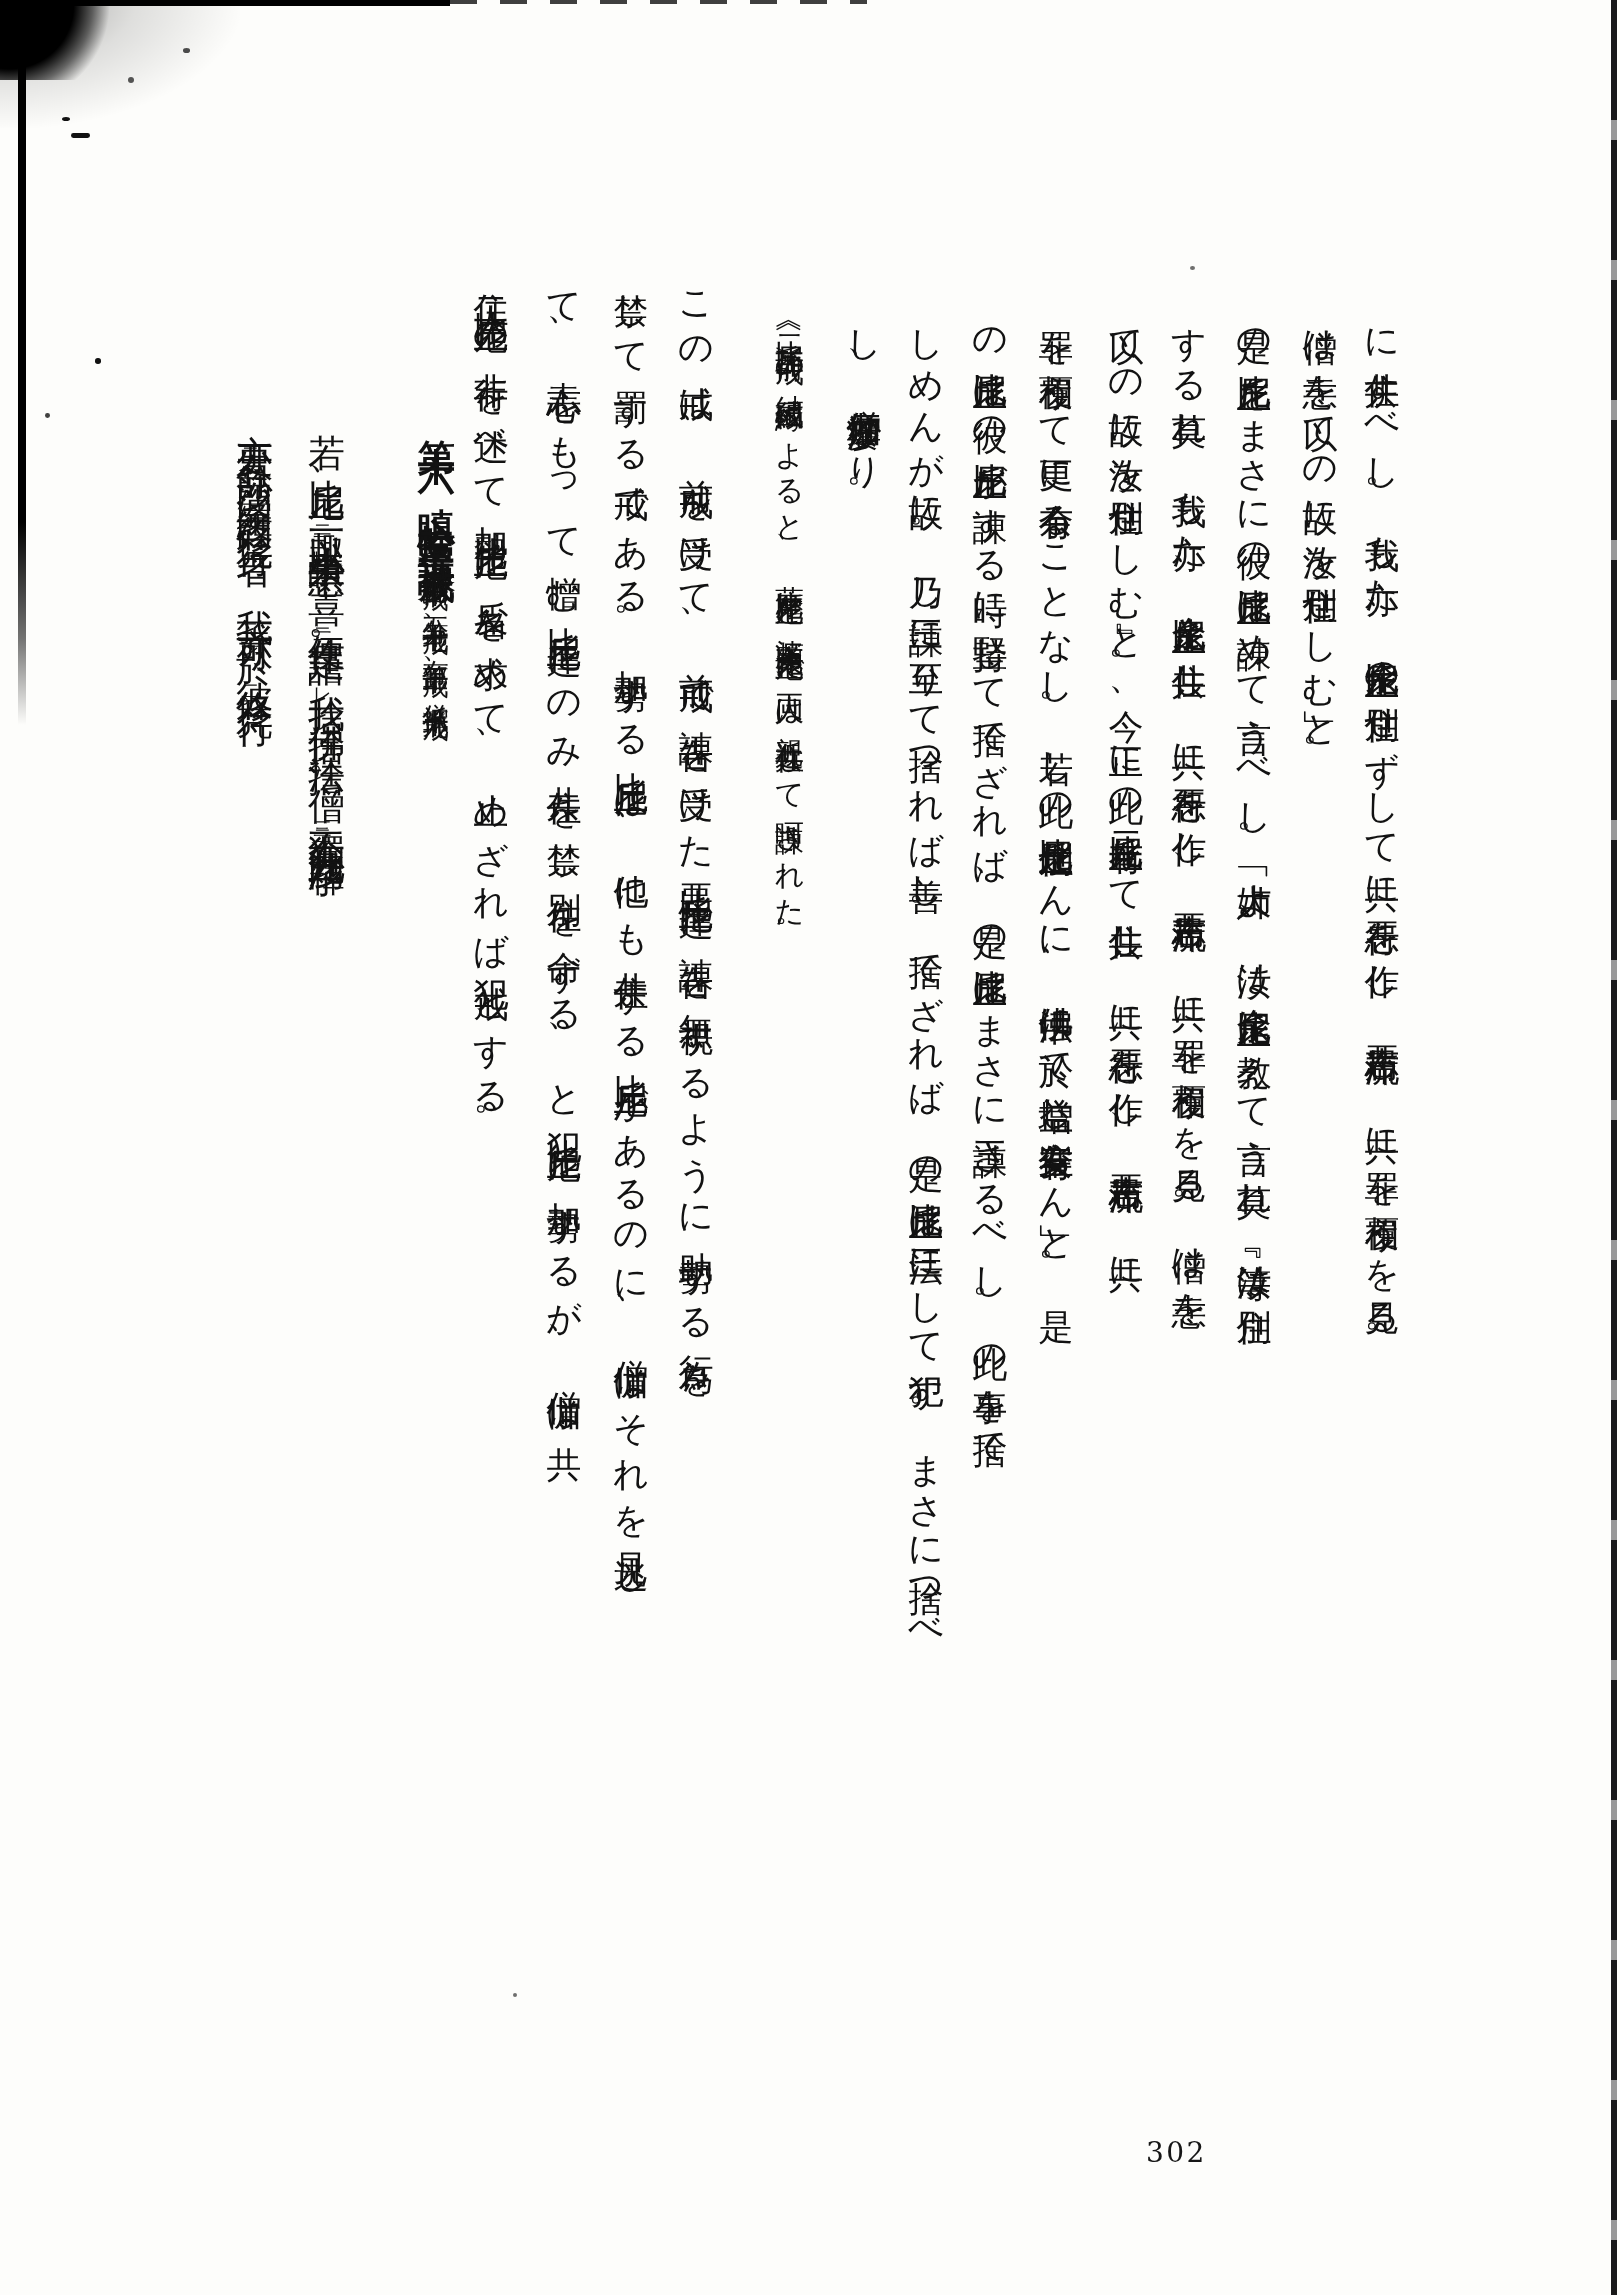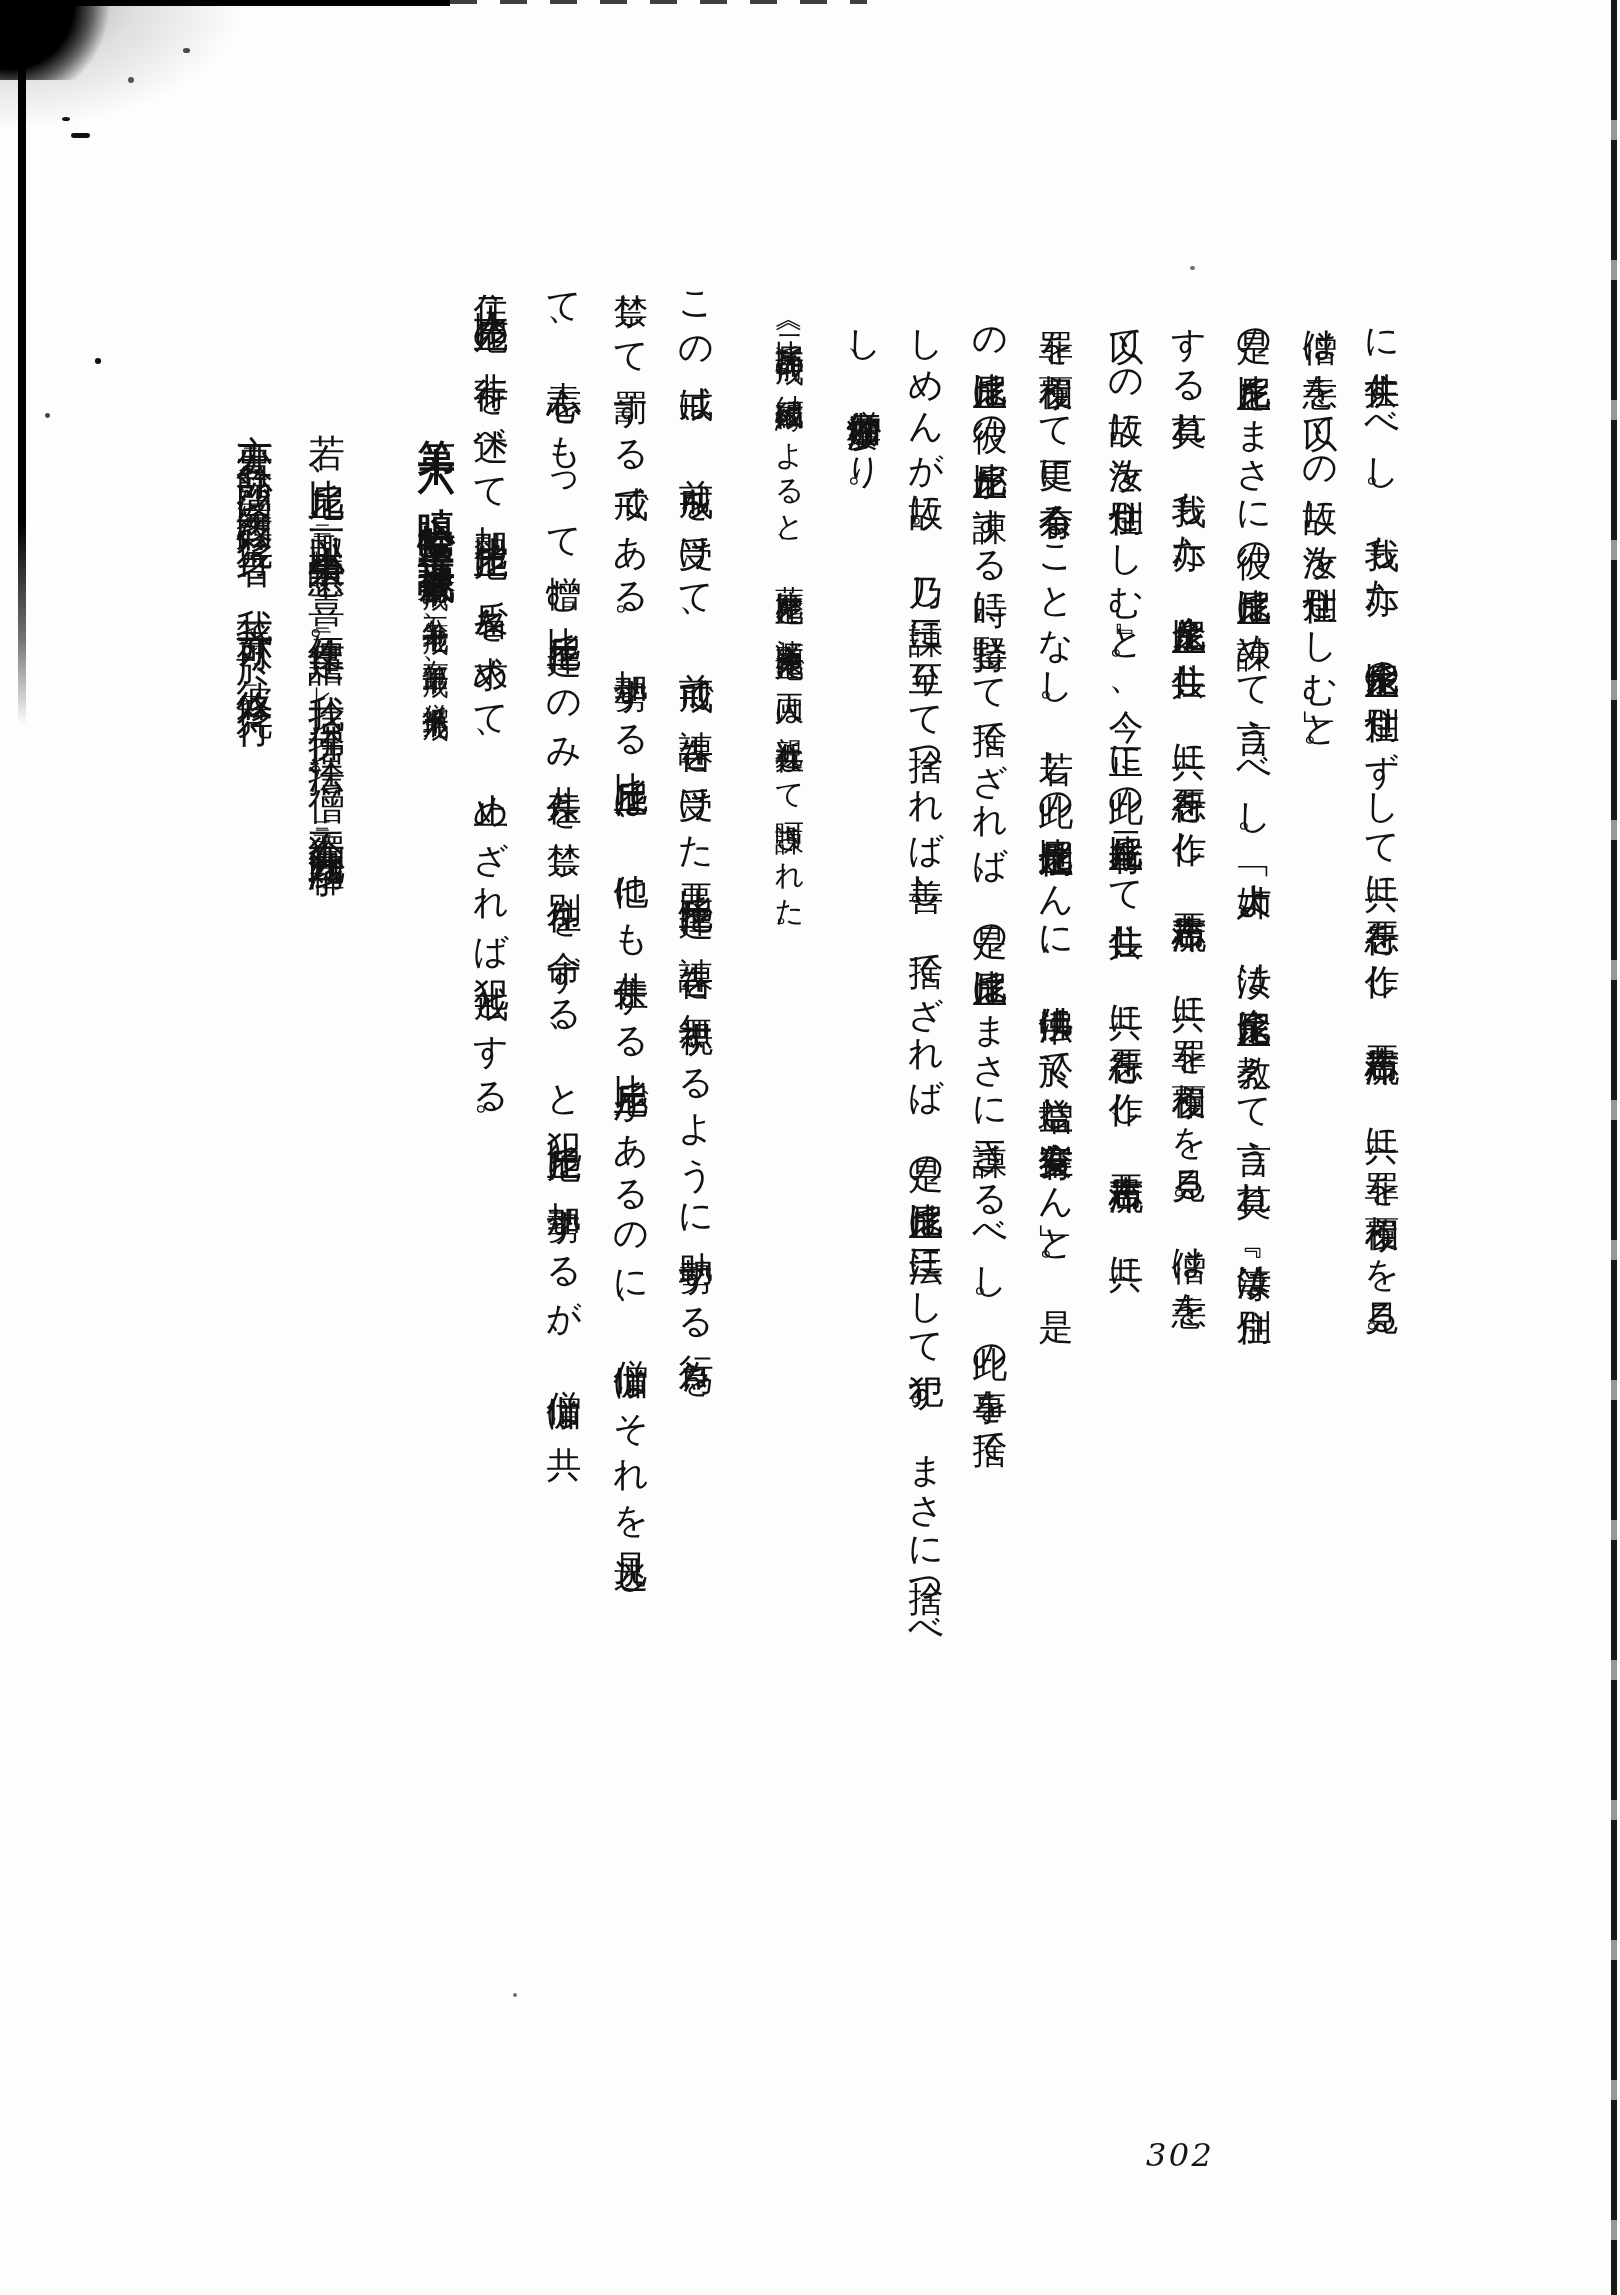--- a/index.html
+++ b/index.html
@@ -46,22 +46,21 @@
   .kaeri{
     font-size:18.4px;
     letter-spacing:1.6px;
     transform:translateX(-4px);
     display:inline-block;
   }
   
   #pageno{
     position:absolute;left:1146px;top:2136px;
     font-family:"DejaVu Serif","Liberation Serif",serif;
-    font-size:32px;letter-spacing:2.4px;color:#161616;
-    font-style:italic;
+    font-size:28px;letter-spacing:2.4px;color:#161616;
   }
   
   .artifact{position:absolute;}
   #top-bar{left:0;top:0;width:450px;height:5.6px;background:#000;}
   #top-bar-dashes{
     left:450px;top:0;width:417px;height:4px;opacity:.75;
     background:repeating-linear-gradient(90deg,#000 0 27px,transparent 27px 50px);
   }
   #corner-blob{
     left:0;top:0;width:120px;height:80px;

